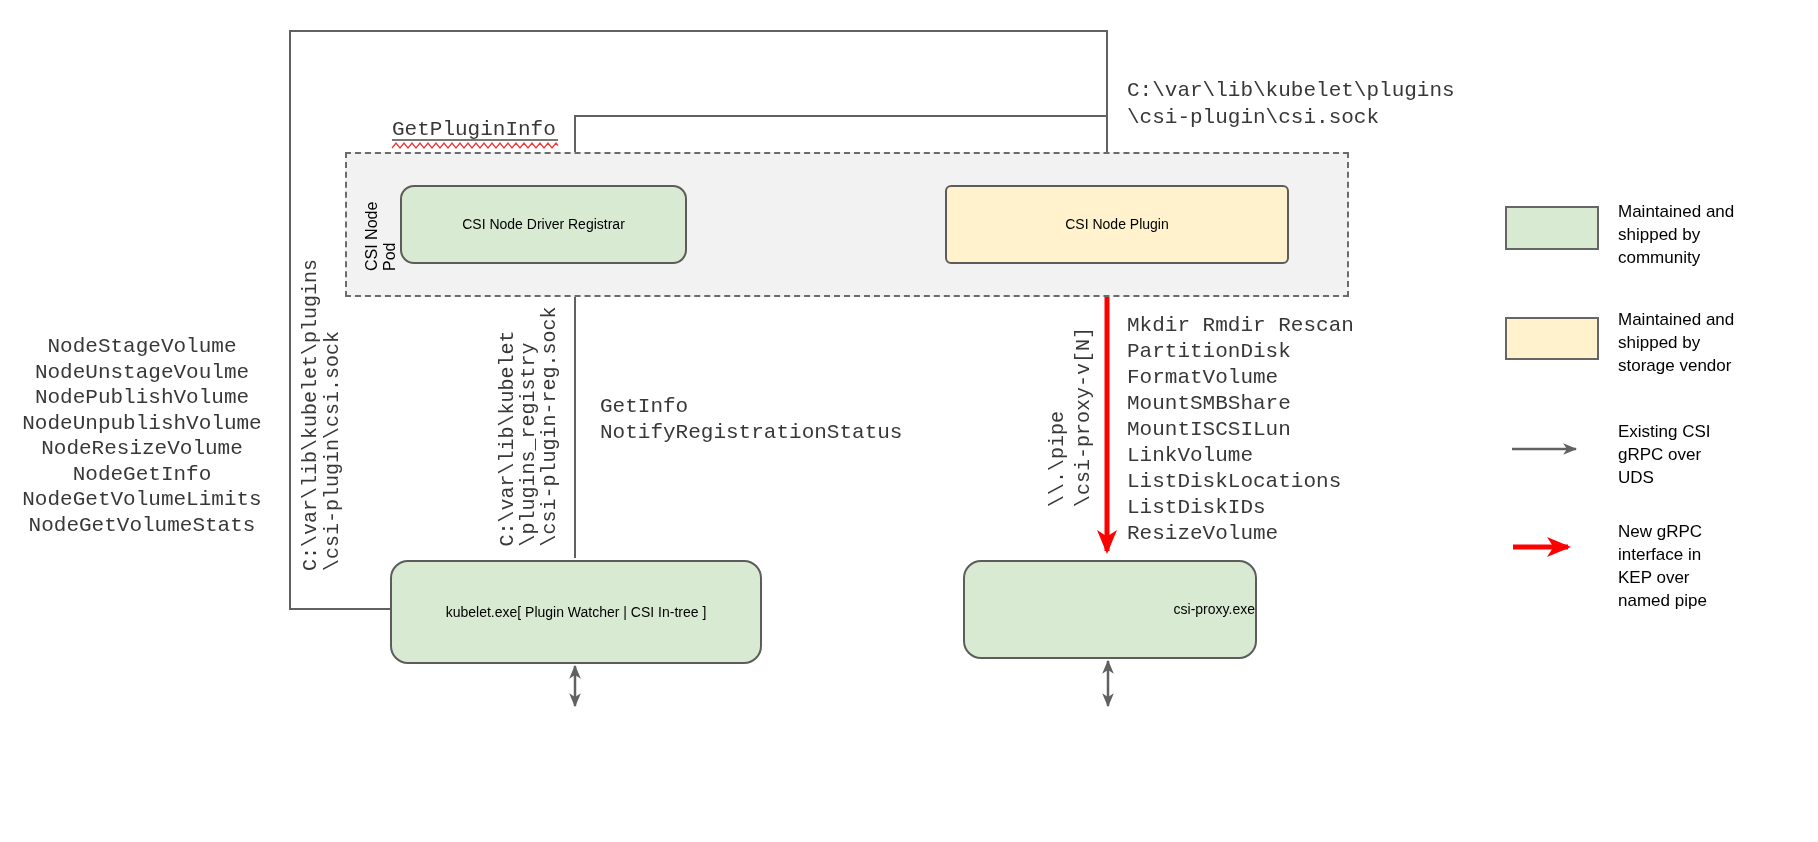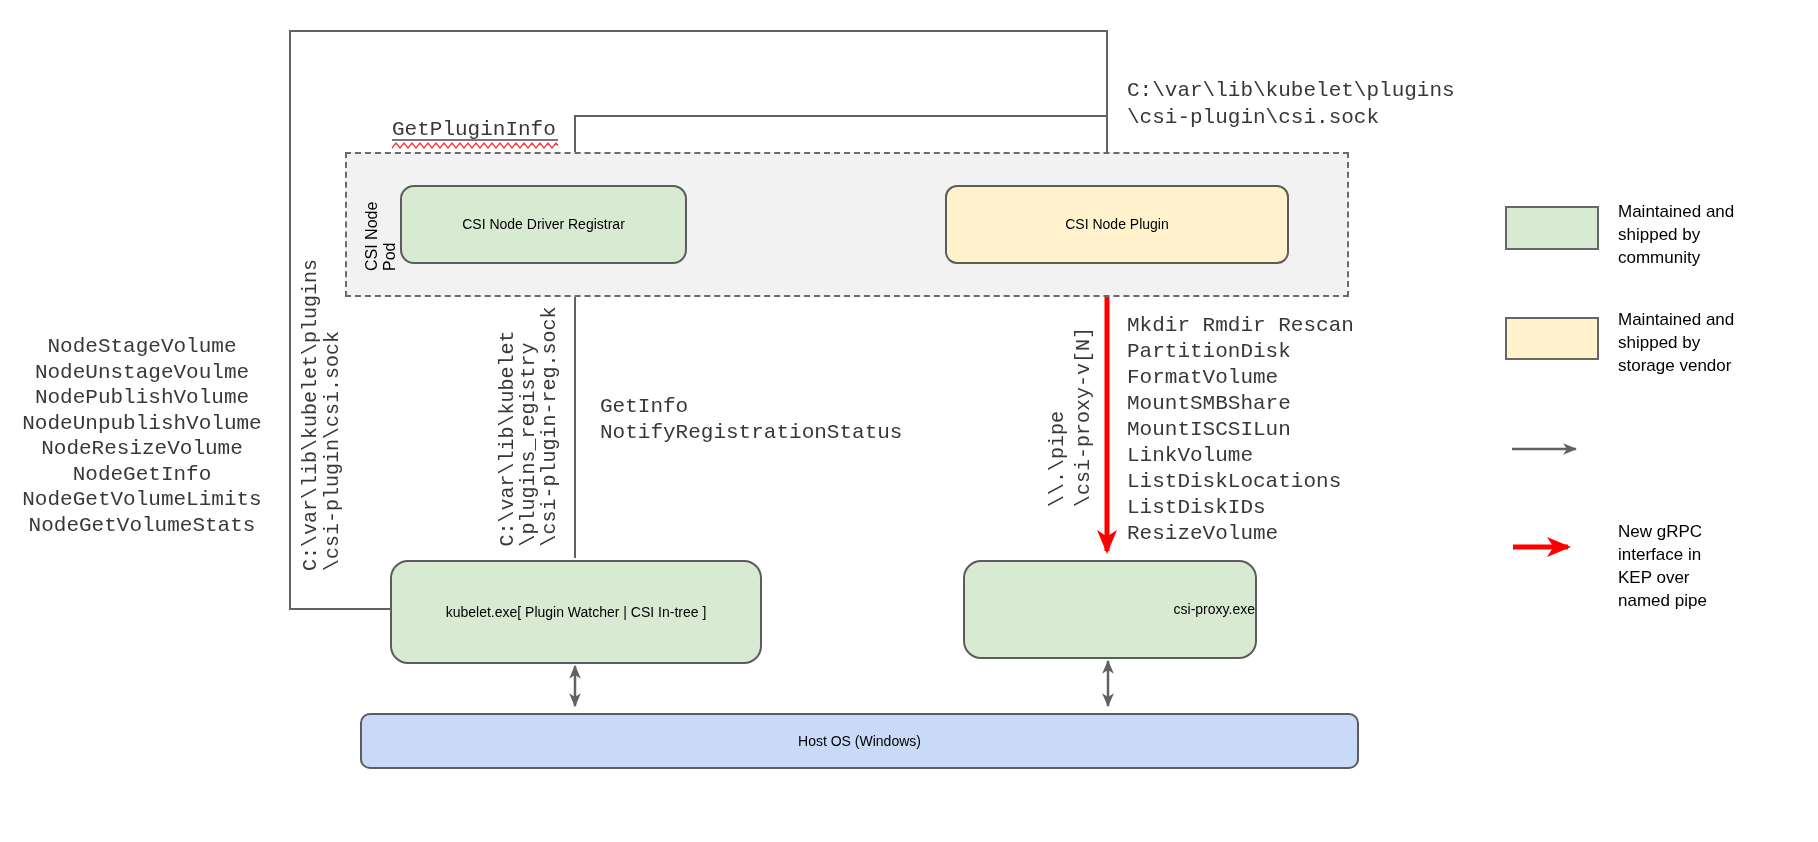--- a/index.html
+++ b/index.html
@@ -55,36 +55,33 @@
     <path d="M1513,547 H1568" stroke="#ff0000" stroke-width="5" fill="none" marker-end="url(#arrRed)"></path>
   </svg>
 
   <div class="pod"></div>
   <div class="rot" style="left:325px;top:213px;width:96px;height:20px;font-size:16px;color:#000;">CSI Node Pod</div>
 
   <div class="box green" style="left:400px;top:185px;width:283px;height:75px;border-radius:14px;">
     <span>CSI Node Driver Registrar</span>
   </div>
 
-  <div class="box yellow" style="left:945px;top:185px;width:340px;height:75px;border-radius:12px;">
+  <div class="box yellow" style="left:945px;top:185px;width:340px;height:75px;border-radius:6px;">
     <span>CSI Node Plugin</span>
   </div>
 
   <div class="box green" style="left:390px;top:560px;width:368px;height:100px;border-radius:18px;flex-direction:row;">
     <div>kubelet.exe</div>
     <div>[ Plugin Watcher | CSI In-tree ]</div>
   </div>
 
   <div class="box green" style="left:963px;top:560px;width:290px;height:95px;border-radius:18px;justify-content:flex-end;">
     <span>csi-proxy.exe</span>
   </div>
 
-  <div class="box blue" style="left:360px;top:713px;width:995px;height:52px;border-radius:10px;">
-    <span>Host OS (Windows)</span>
-  </div>
 
   <div class="monolabel mono" style="left:392px;top:117px;">GetPluginInfo</div>
 
   <div class="monolabel mono pre" style="left:1127px;top:77px;line-height:27px;">C:\var\lib\kubelet\plugins
 \csi-plugin\csi.sock</div>
 
   <div class="rot mono prehard" style="left:166px;top:393px;width:312px;height:44px;font-size:20px;line-height:22px;">C:\var\lib\kubelet\plugins
 \csi-plugin\csi.sock</div>
 
   <div class="rot mono prehard" style="left:408px;top:395px;width:240px;height:63px;font-size:20px;line-height:21px;">C:\var\lib\kubelet
@@ -123,19 +120,22 @@
   <div class="legend-swatch green" style="left:1505px;top:206px;"></div>
   <div class="legend-text pre" style="top:200px;">Maintained and
 shipped by
 community</div>
 
   <div class="legend-swatch yellow" style="left:1505px;top:317px;height:39px;"></div>
   <div class="legend-text pre" style="top:308px;">Maintained and
 shipped by
 storage vendor</div>
 
+  <div class="legend-text pre" style="top:420px;">Existing CSI
+gRPC over
+UDS</div>
 
   <div class="legend-text pre" style="top:520px;">New gRPC
 interface in
 KEP over
 named pipe</div>
 
 </div>
 
 </body></html>

